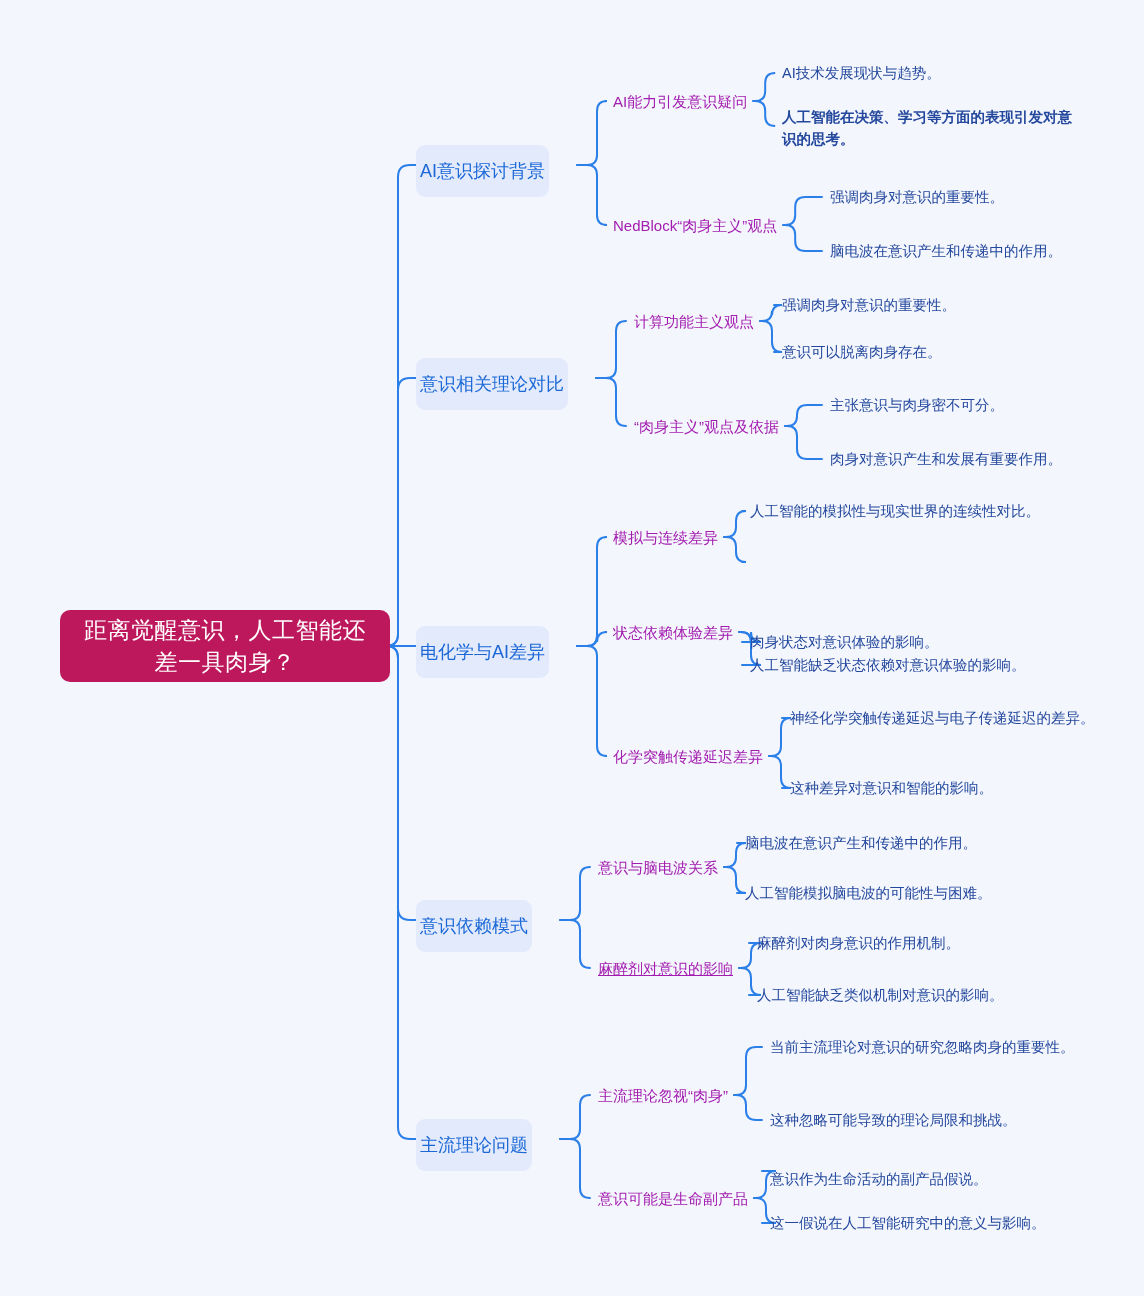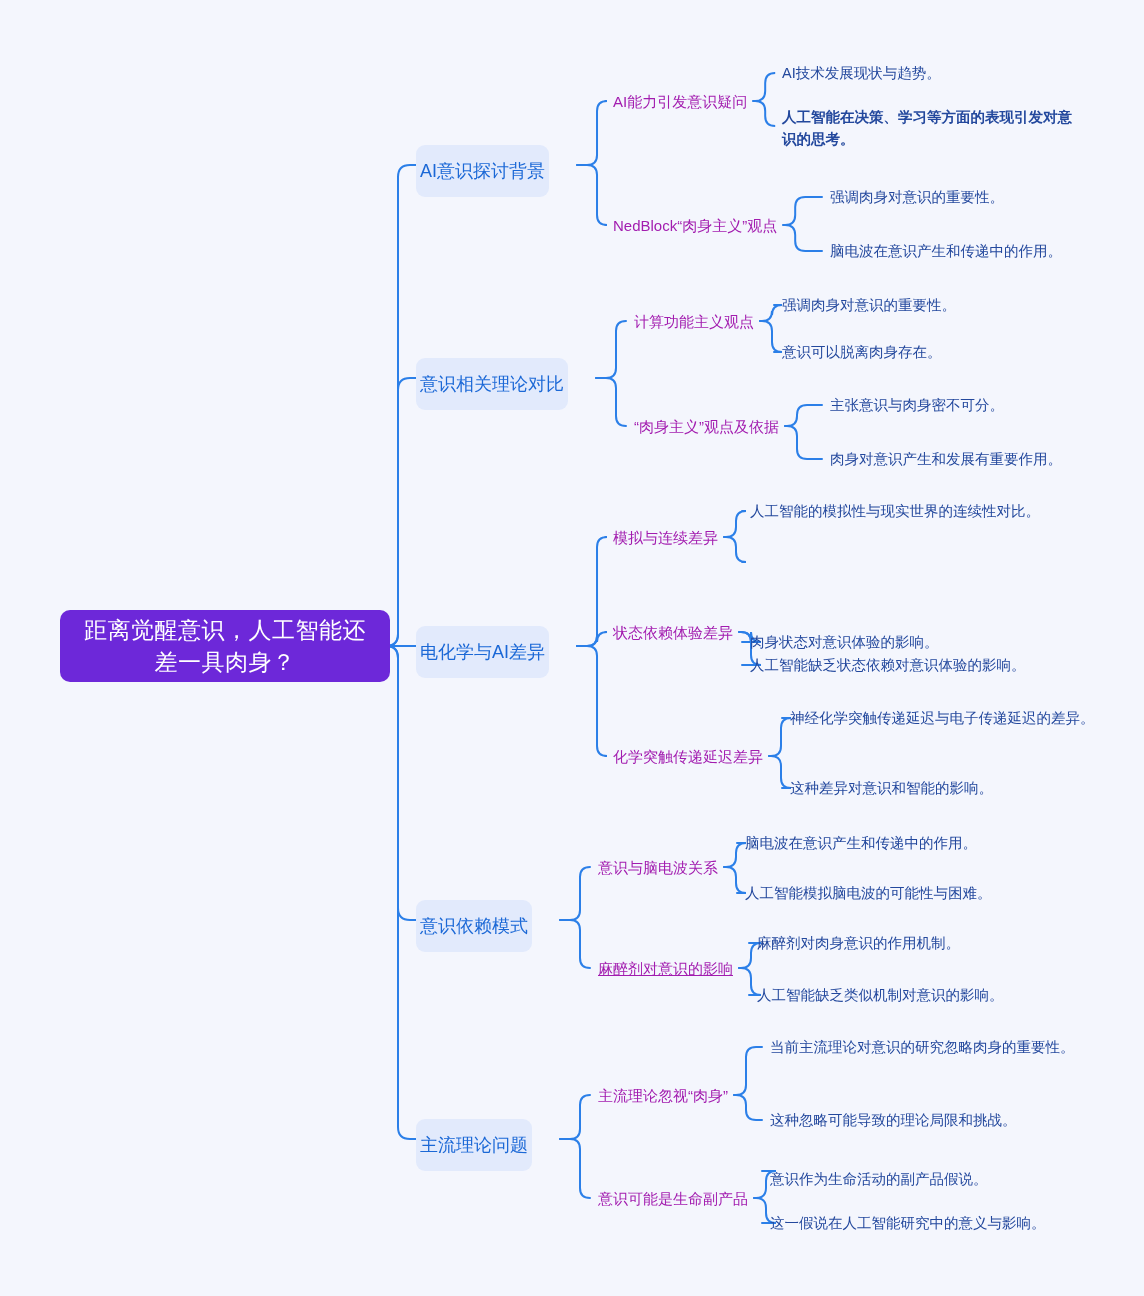--- a/index.html
+++ b/index.html
@@ -10,21 +10,21 @@
     overflow:hidden;
   }
   #canvas{position:relative;width:1144px;height:1296px;}
   #links{position:absolute;left:0;top:0;width:1144px;height:1296px;pointer-events:none;}
 
   .node{position:absolute;box-sizing:border-box;}
 
   
   .root{
     left:60px;top:610px;width:330px;height:72px;
-    background:#6d28d9;border-radius:10px;
+    background:#be185d;border-radius:10px;
     color:#ffffff;font-size:23px;line-height:32px;
     display:flex;align-items:center;justify-content:center;text-align:center;
     letter-spacing:.5px;padding:16px 14px;
   }
   
   .l1{
     background:#e2eafc;border-radius:9px;
     color:#1b68d6;font-size:18px;
     display:flex;align-items:center;justify-content:center;
     height:52px;padding:0 4px;white-space:nowrap;

